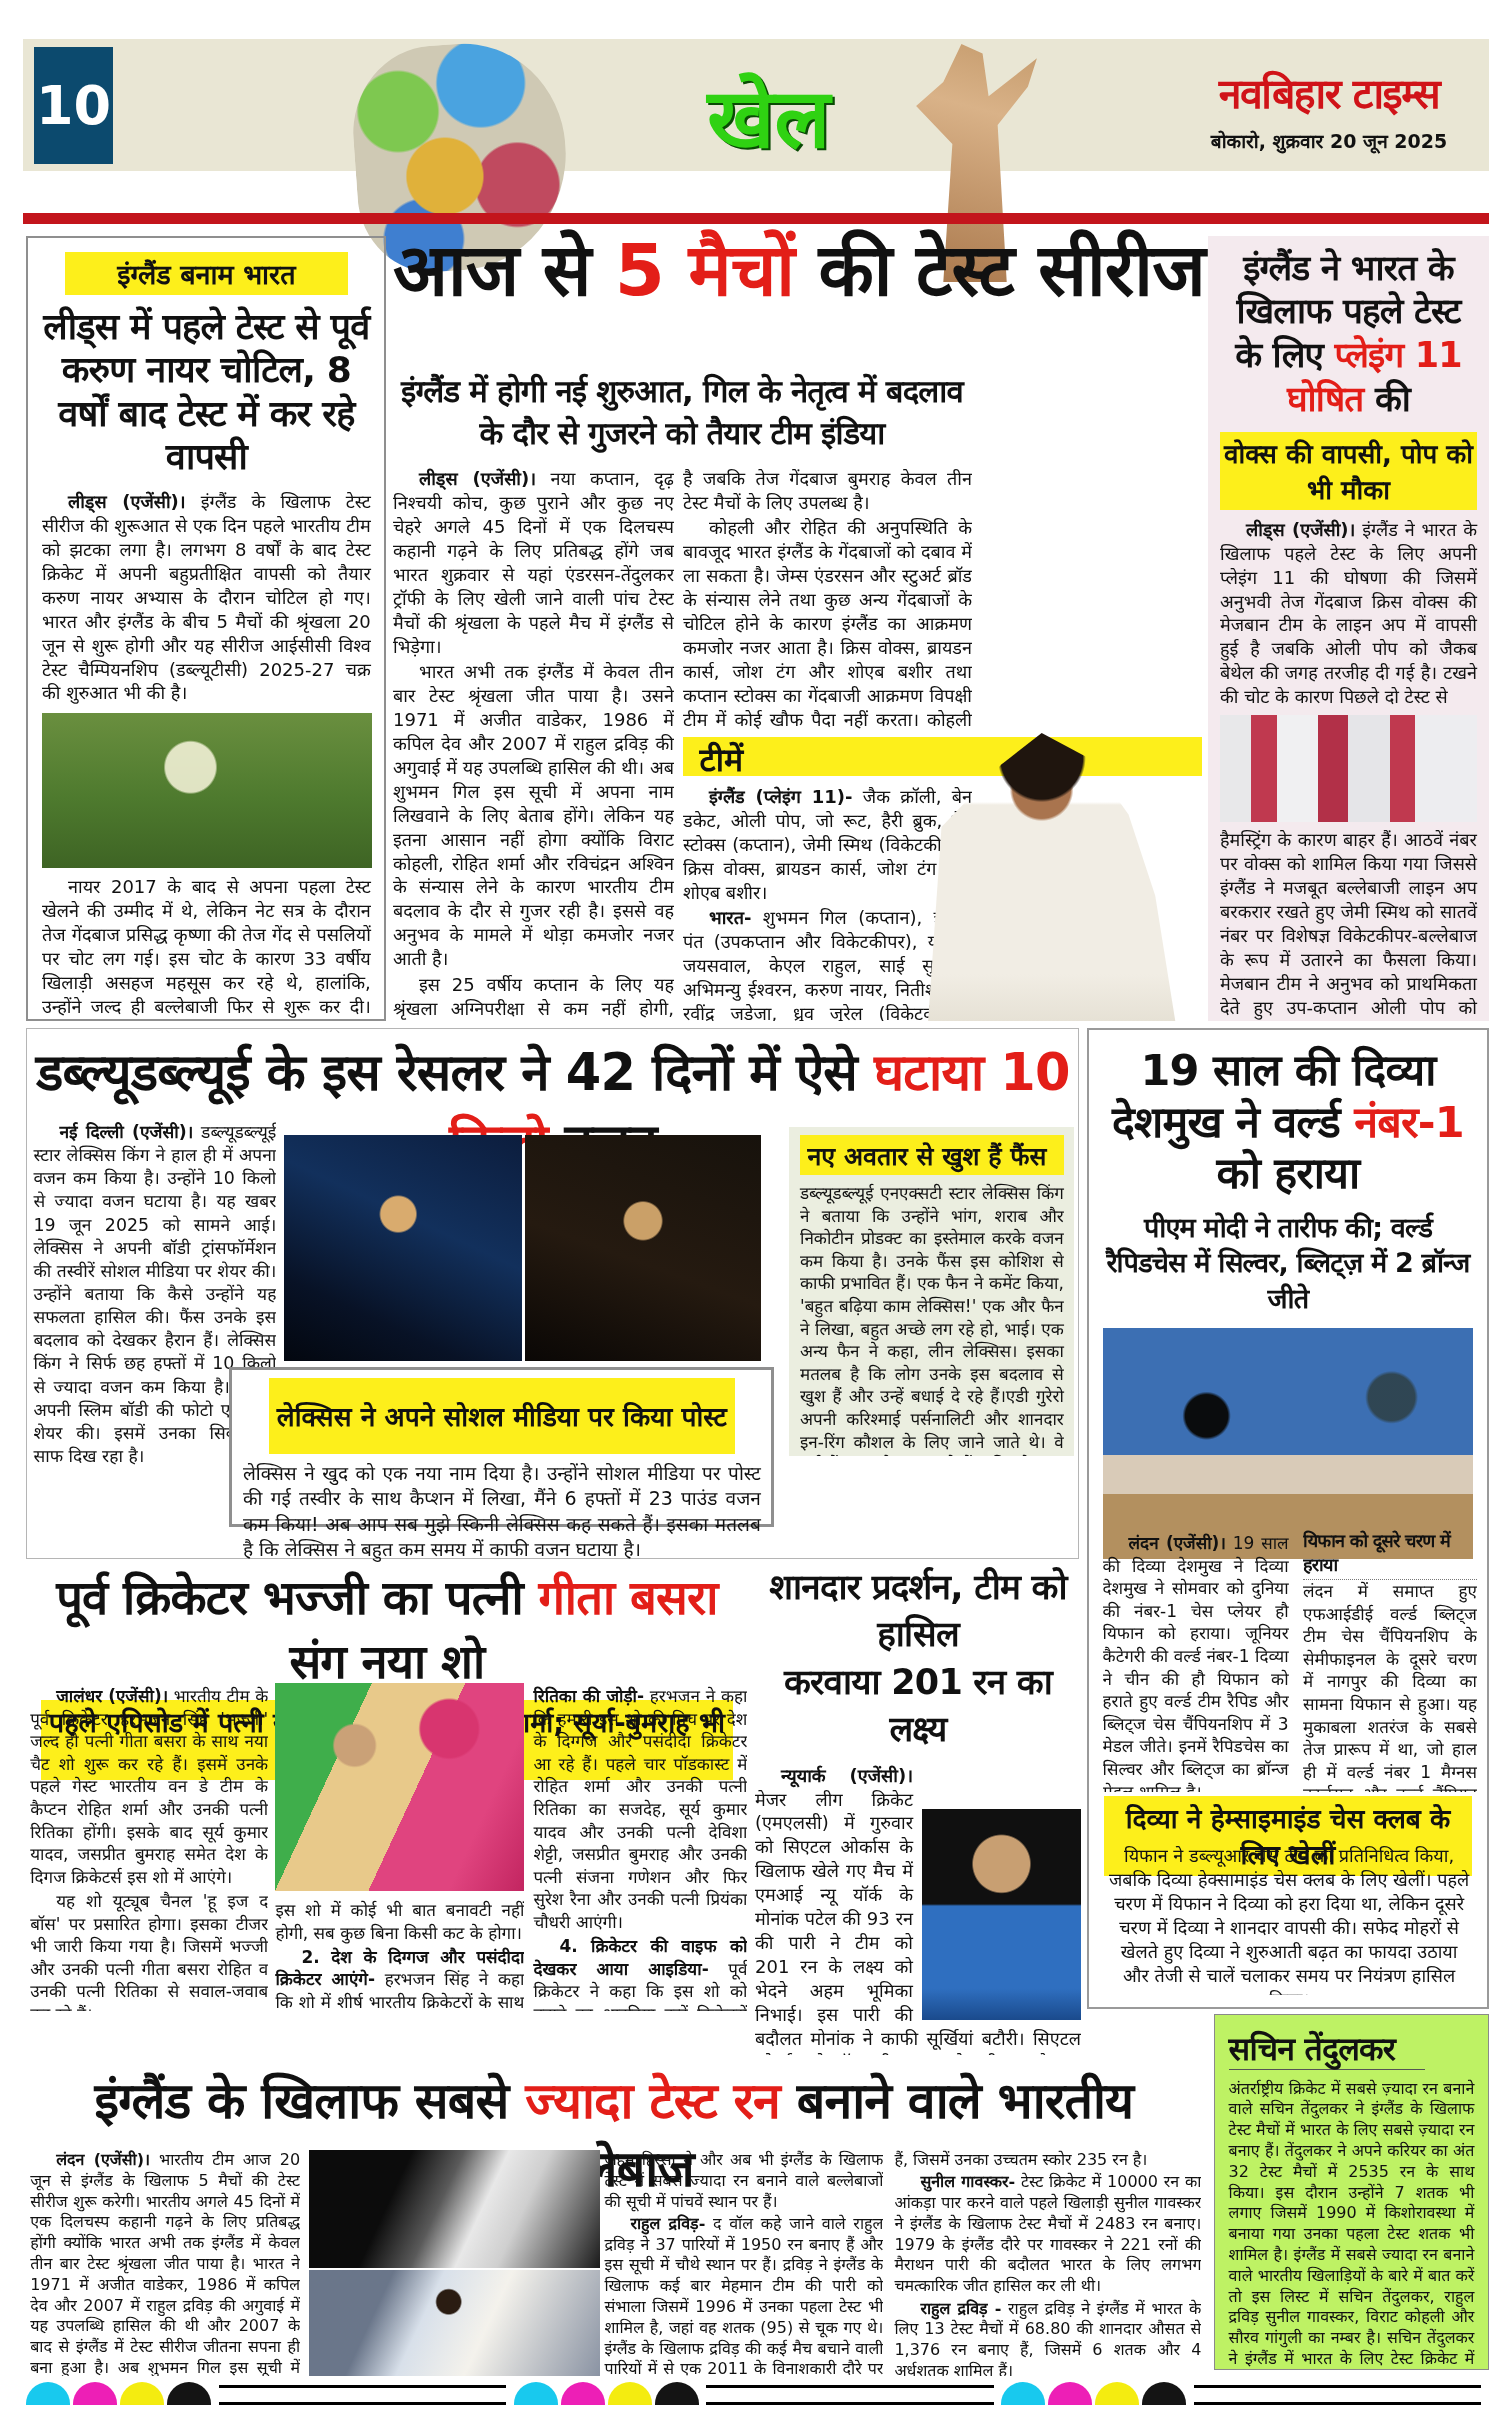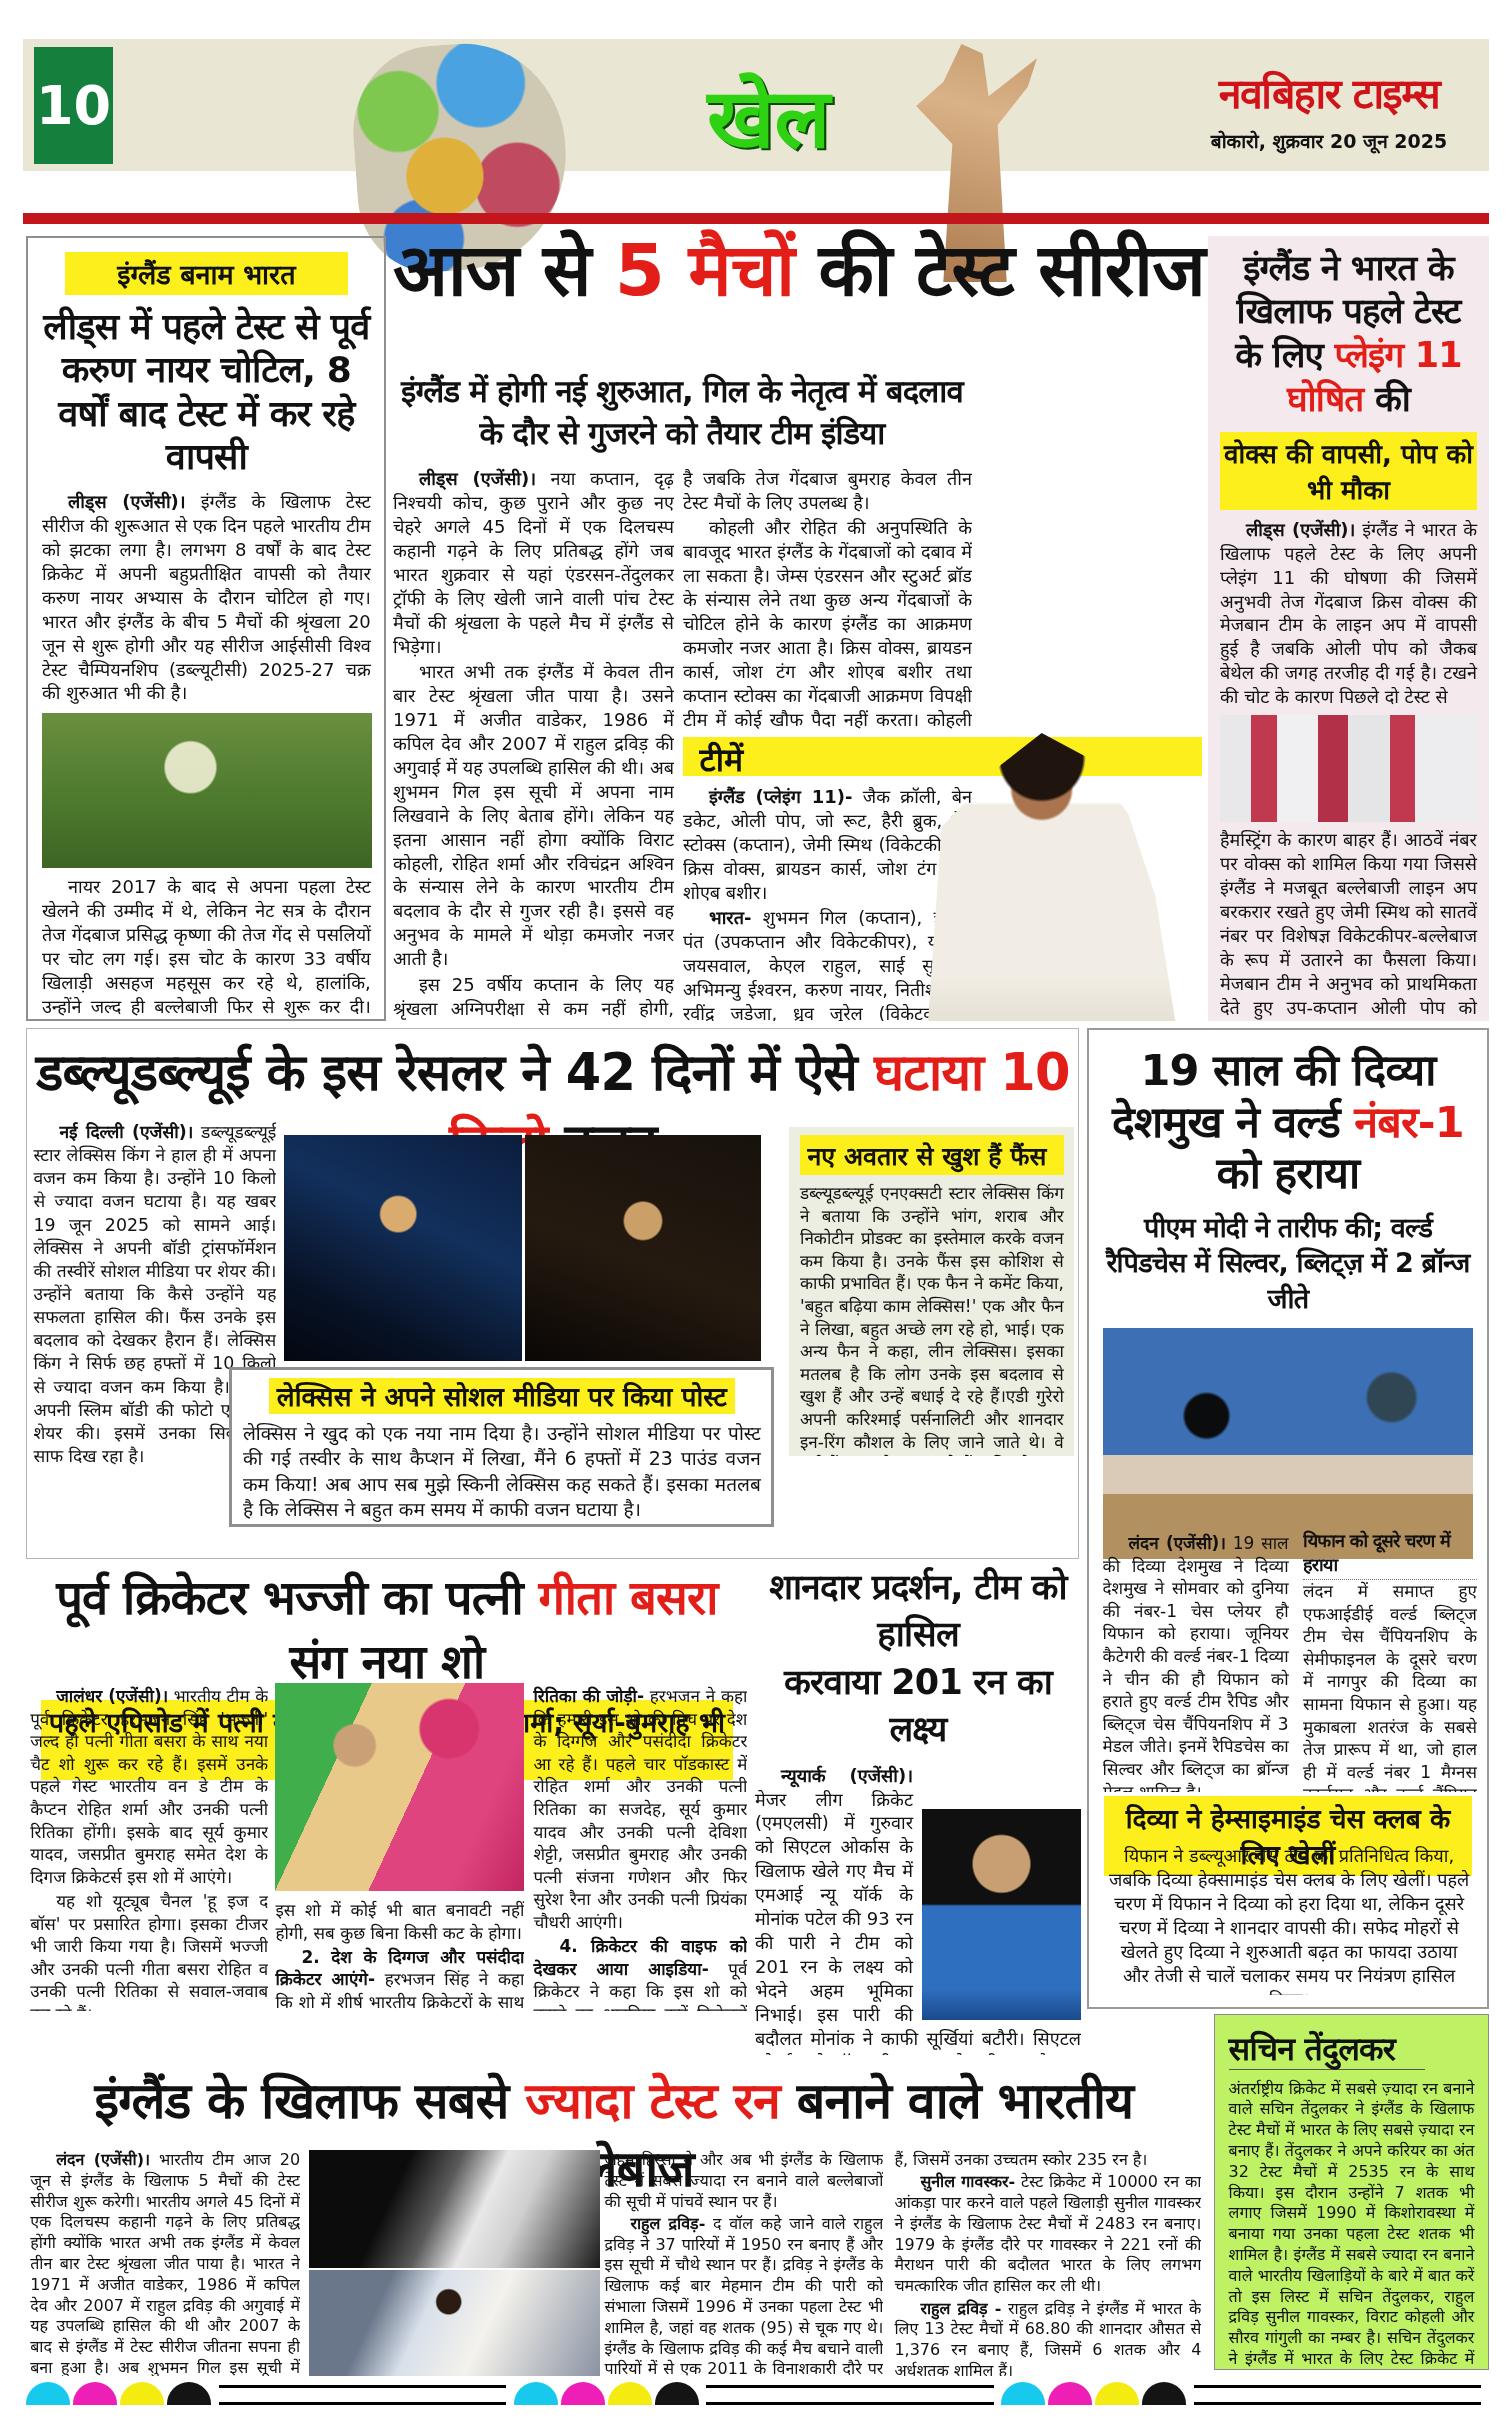--- a/index.html
+++ b/index.html
@@ -21,21 +21,21 @@
   .markline{flex:1;height:13.6px;border-top:3.8px solid #000;border-bottom:3.8px solid #000;margin:4.5px 7.5px 0 7.5px;}
   .domes{display:flex;gap:3px;align-items:flex-end;}
 </style>
 </head>
 <body>
 
 <div id="paper">
 
   <div class="abs" style="left:22.6px;top:39px;width:1466px;height:132px;background:#e9e6d4;"></div>
 
-  <div class="abs" style="left:34px;top:47px;width:79px;height:117px;background:#15803d;display:flex;align-items:center;justify-content:center;">
+  <div class="abs" style="left:34px;top:47px;width:79px;height:117px;background:#0c4a6e;display:flex;align-items:center;justify-content:center;">
     <span style="color:#fff;font-size:54px;font-weight:bold;">10</span>
   </div>
 
   <div class="abs" style="left:355px;top:44px;width:211px;height:226px;border-radius:45% 55% 60% 40%;transform:rotate(-4deg);
               background:radial-gradient(circle at 22% 28%,#7ec850 0 17%,transparent 18%),
                          radial-gradient(circle at 62% 18%,#4aa3e0 0 19%,transparent 20%),
                          radial-gradient(circle at 42% 58%,#e0b13a 0 21%,transparent 22%),
                          radial-gradient(circle at 76% 64%,#c04a5f 0 19%,transparent 20%),
                          radial-gradient(circle at 30% 85%,#3f7fd0 0 16%,transparent 17%),#cfc9b4;"></div>
 
@@ -129,21 +129,21 @@
     </div>
 
     <div class="abs photo" style="left:257px;top:106px;width:238px;height:226px;
                 background:radial-gradient(circle at 48% 35%,#d9ab6e 0 9%,transparent 10%),
                            linear-gradient(205deg,#0c1d3d,#12305c 40%,#081226 75%,#03070f);"></div>
     <div class="abs photo" style="left:498px;top:106px;width:236px;height:226px;
                 background:radial-gradient(circle at 50% 38%,#caa068 0 10%,transparent 11%),
                            linear-gradient(200deg,#17120c,#251a10 55%,#0a0705);"></div>
 
     <div class="abs" style="left:202px;top:338px;width:545px;height:160px;border:3px solid #8f8f8f;background:#fff;box-sizing:border-box;padding:6px 10.6px;">
-      <span class="subyl" style="width:90%;margin:1.5px auto 7.5px auto;font-size:26.4px;padding:0 0;">लेक्सिस ने अपने सोशल मीडिया पर किया पोस्ट</span>
+      <span class="subyl" style="width:90%;margin:1.5px auto 7.5px auto;font-size:26.4px;padding:20px 0;">लेक्सिस ने अपने सोशल मीडिया पर किया पोस्ट</span>
       <p class="bp noind" style="font-size:19px;"><span>लेक्सिस ने खुद को एक नया नाम दिया है। उन्होंने सोशल मीडिया पर पोस्ट की गई तस्वीर के साथ कैप्शन में लिखा, मैंने 6 हफ्तों में 23 पाउंड वजन कम किया! अब आप सब मुझे स्किनी लेक्सिस कह सकते हैं। इसका मतलब है कि लेक्सिस ने बहुत कम समय में काफी वजन घटाया है।</span></p>
     </div>
 
     <div class="abs colbox" style="left:762px;top:98px;width:285px;height:329px;background:#ebeee0;padding:7.5px 10.6px;box-sizing:border-box;">
       <span class="subyl" style="font-size:25px;text-align:left;padding:3px 7.5px;margin-bottom:7.5px;">नए अवतार से खुश हैं फैंस</span>
       <p class="bp noind" style="font-size:17px;"><span>डब्ल्यूडब्ल्यूई एनएक्सटी स्टार लेक्सिस किंग ने बताया कि उन्होंने भांग, शराब और निकोटीन प्रोडक्ट का इस्तेमाल करके वजन कम किया है। उनके फैंस इस कोशिश से काफी प्रभावित हैं। एक फैन ने कमेंट किया, 'बहुत बढ़िया काम लेक्सिस!' एक और फैन ने लिखा, बहुत अच्छे लग रहे हो, भाई। एक अन्य फैन ने कहा, लीन लेक्सिस। इसका मतलब है कि लोग उनके इस बदलाव से खुश हैं और उन्हें बधाई दे रहे हैं।एडी गुरेरो अपनी करिश्माई पर्सनालिटी और शानदार इन-रिंग कौशल के लिए जाने जाते थे। वे दर्शकों का मनोरंजन करने में माहिर थे। 13 नवंबर, 2005 को एडी अपने होटल के कमरे में बेसुध पाए गए। 38 साल की उम्र में उनकी मौत हो गई। उनकी मौत का कारण एक्यूट हार्ट फेलियर था। यह कई सालों तक कड़ी मेहनत और कुश्ती के कारण उनके शरीर पर पड़े असर का नतीजा था। उनके निधन से कुश्ती जगत में शोक की लहर दौड़ गई। एडी को आज भी हर कुश्ती प्रशंसक बहुत याद करता है।</span></p>
     </div>
   </div>
 
   <div class="abs" style="left:1087px;top:1028px;width:402px;height:981px;border:2.3px solid #9a9a9a;box-sizing:border-box;background:#fff;">

